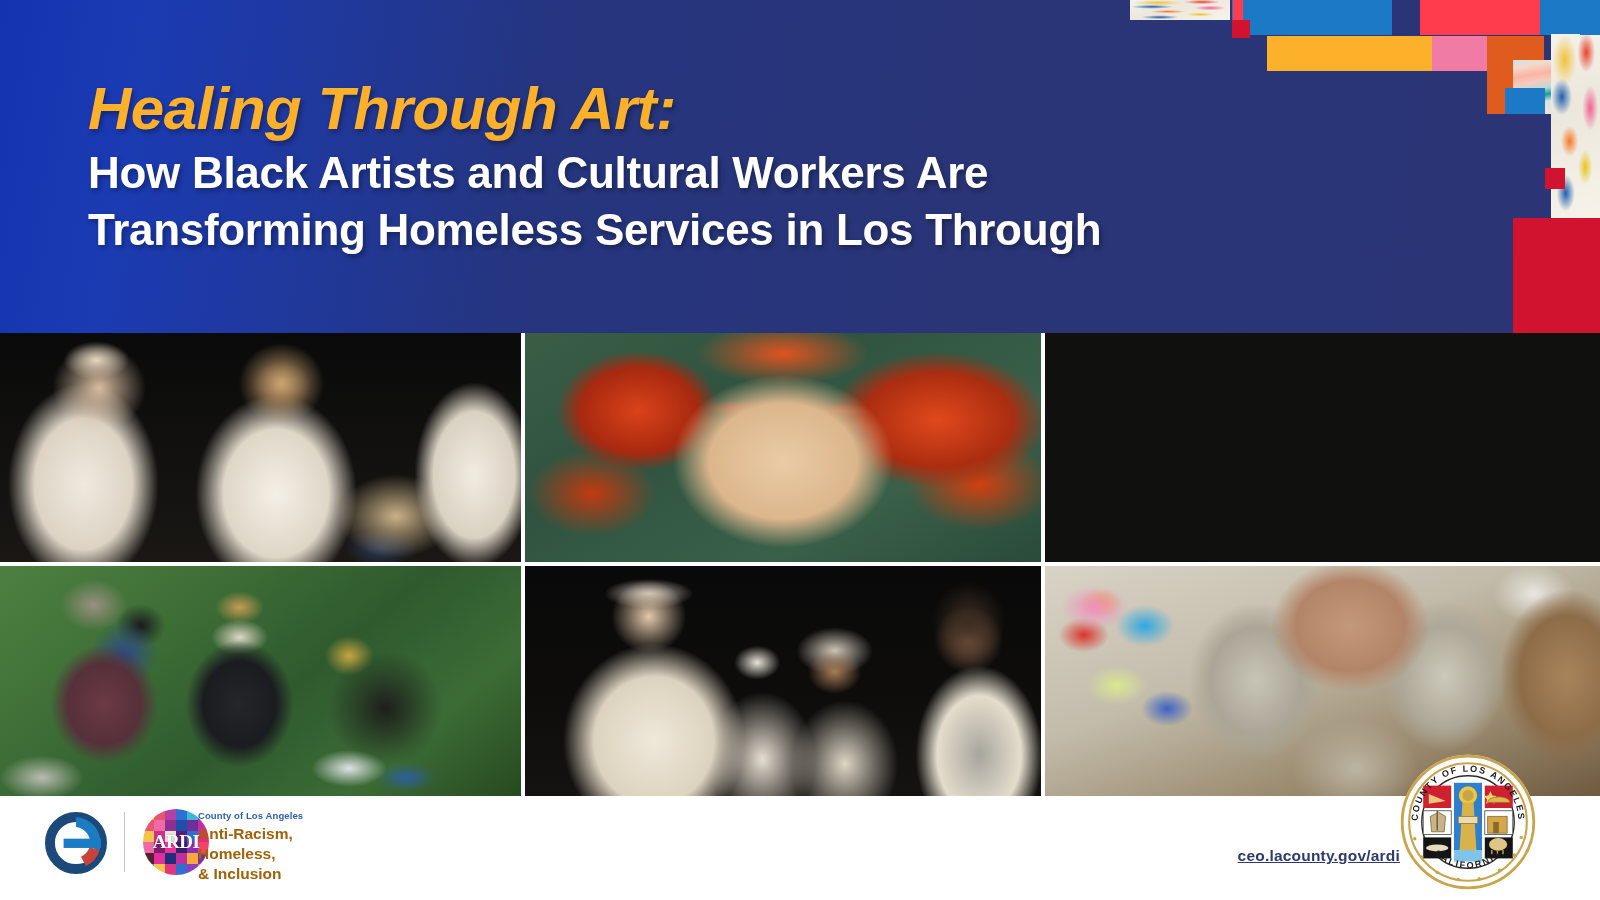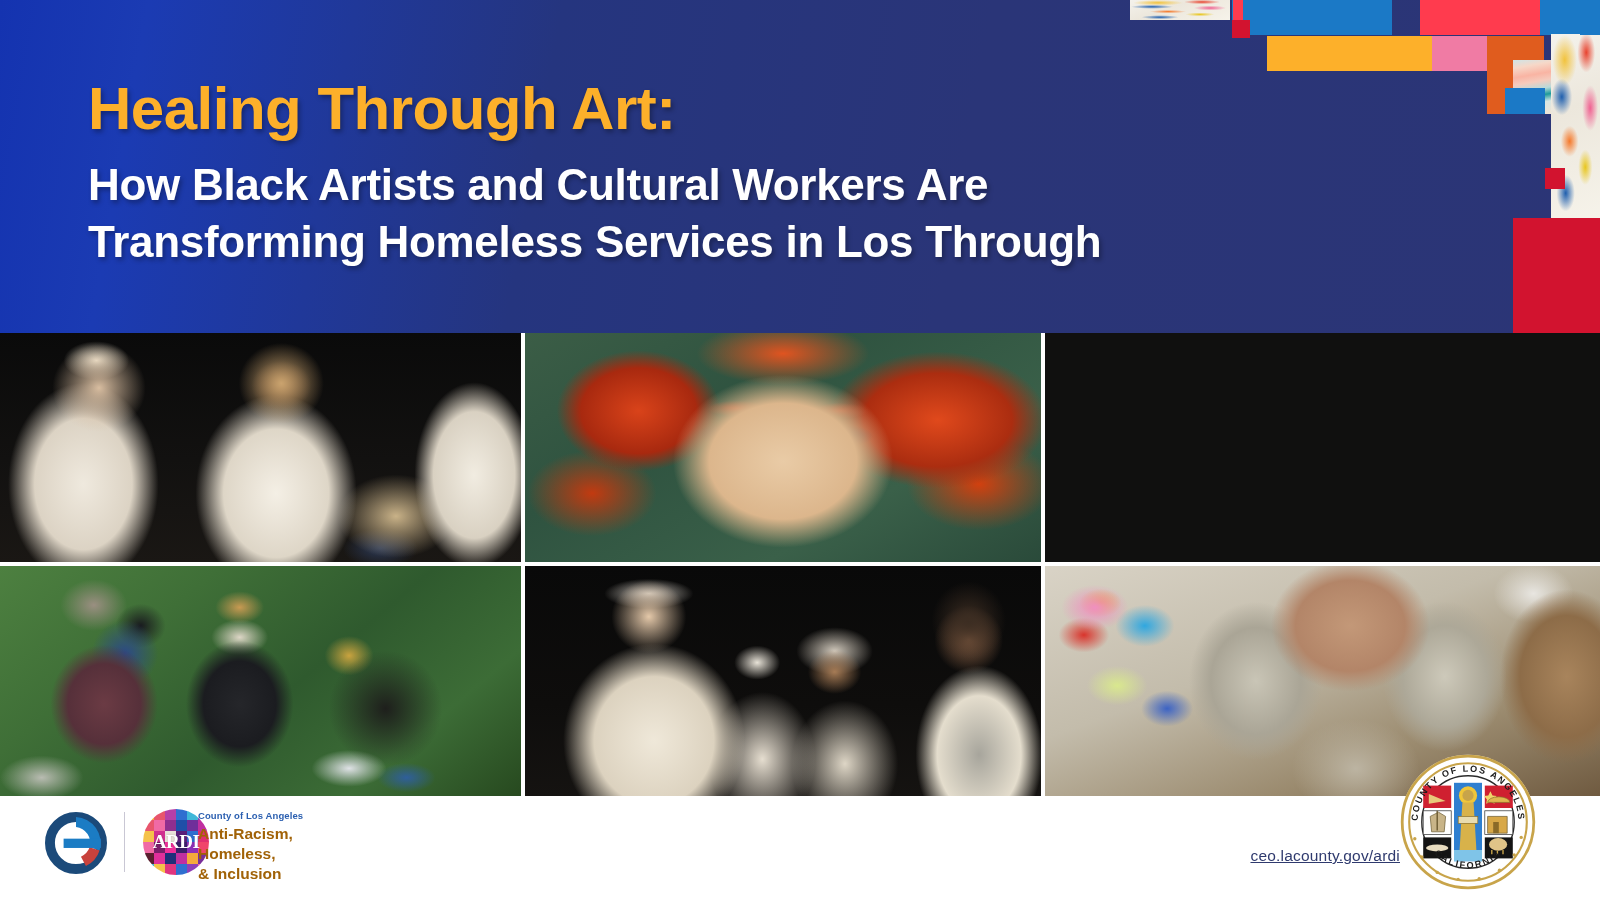--- a/index.html
+++ b/index.html
@@ -37,22 +37,23 @@
     width: 1300px;
   }
   .title-main {
     display: block;
     font-size: 60px;
     line-height: 1.02;
     font-weight: bold;
     color: #fdb02a;
     letter-spacing: -0.5px;
     text-shadow: 2px 3px 5px rgba(0,0,0,0.33);
-    margin: 0 0 18px 0;
+    margin: 0 0 6px 0;
     white-space: nowrap;
+    font-style: italic;
   }
   .title-sub {
     display: block;
     font-size: 44px;
     line-height: 1.28;
     font-weight: bold;
     color: #ffffff;
     letter-spacing: -0.3px;
     text-shadow: 2px 3px 5px rgba(0,0,0,0.33);
     white-space: nowrap;
@@ -289,21 +290,21 @@
     font-weight: bold;
     color: #a16207;
     line-height: 1.28;
   }
 
   .site-url {
     position: absolute;
     right: 200px;
     top: 847px;
     font-size: 15.5px;
-    font-weight: normal;
+    font-weight: bold;
     color: #2f3a6e;
     letter-spacing: 0.2px;
     white-space: nowrap;
   }
 
   .county-seal {
     position: absolute;
     left: 1398px;
     top: 752px;
     width: 140px;

